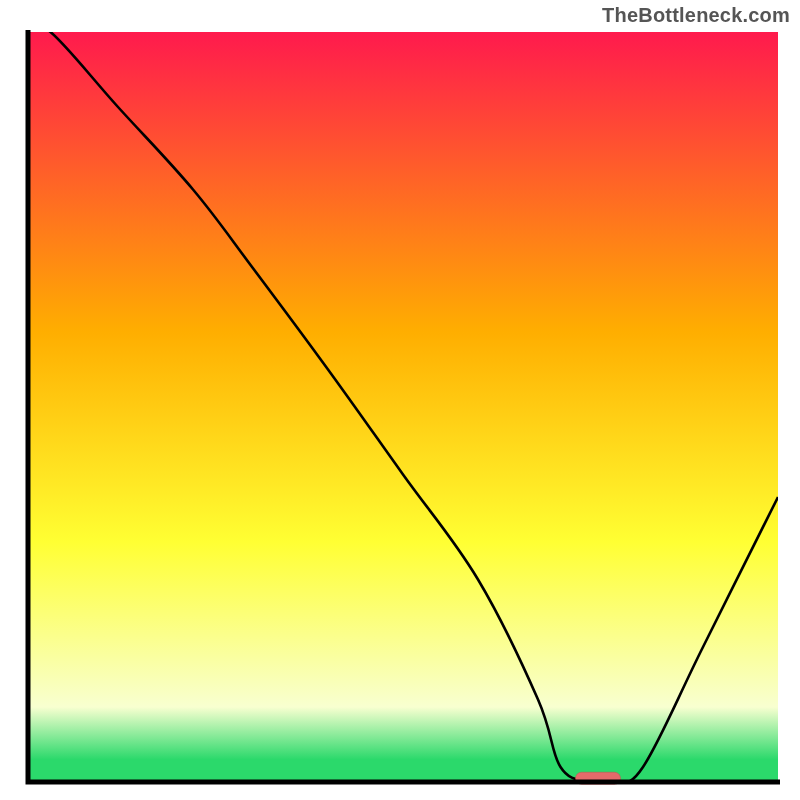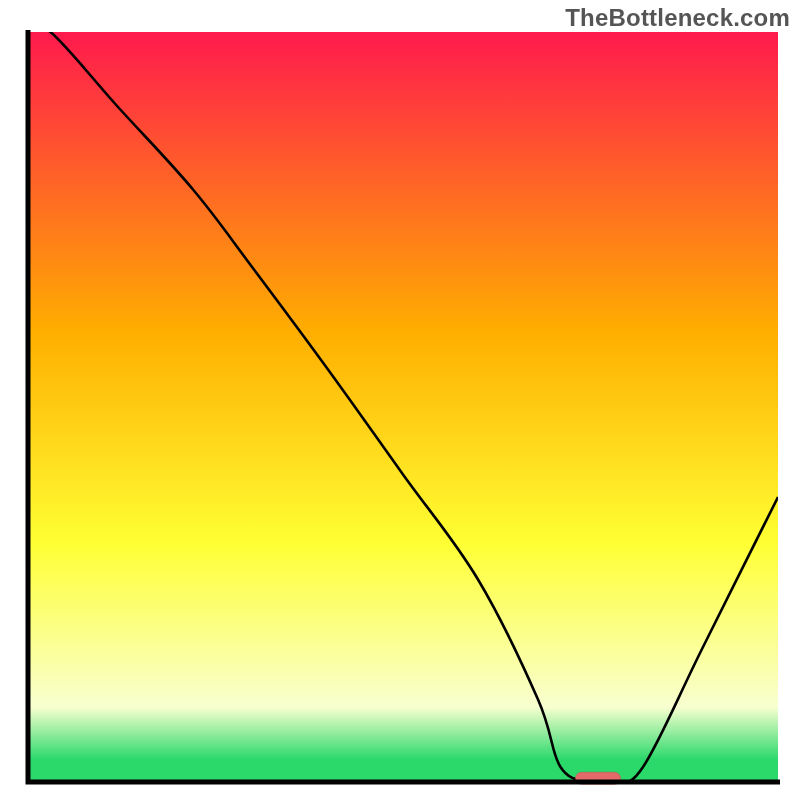--- a/index.html
+++ b/index.html
@@ -13,21 +13,21 @@
   }
   .wrap {
     position: relative;
     width: 800px;
     height: 800px;
   }
   .watermark {
     position: absolute;
     top: 4px;
     right: 10px;
-    font-size: 24px;
+    font-size: 20px;
     font-weight: 600;
     color: #555;
     font-family: Arial, sans-serif;
     letter-spacing: 0.2px;
   }
   .plot {
     position: absolute;
     left: 20px;
     top: 30px;
     width: 760px;

